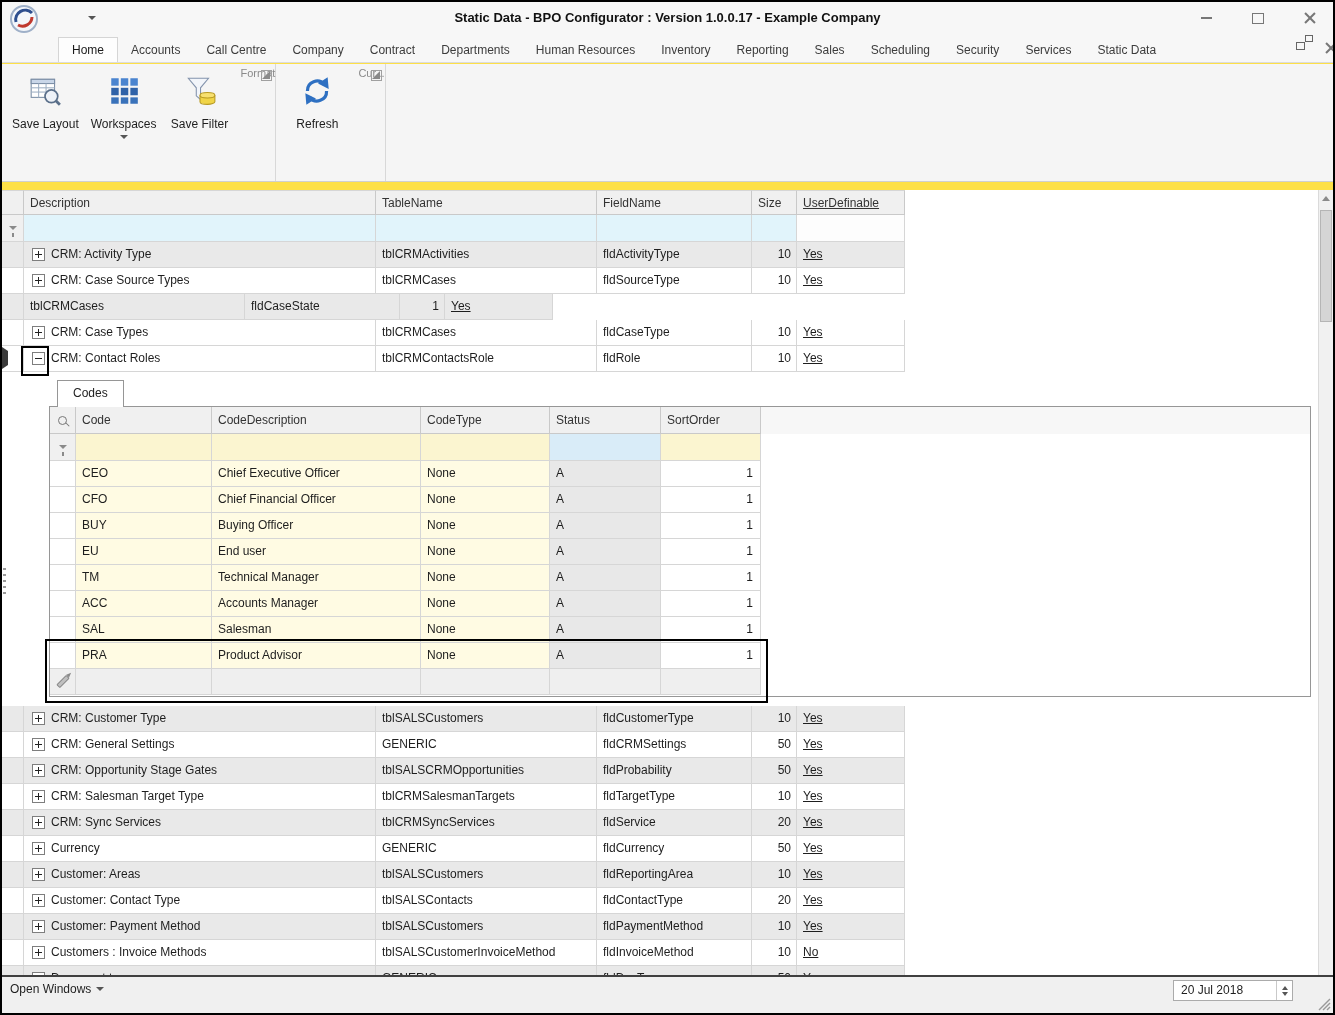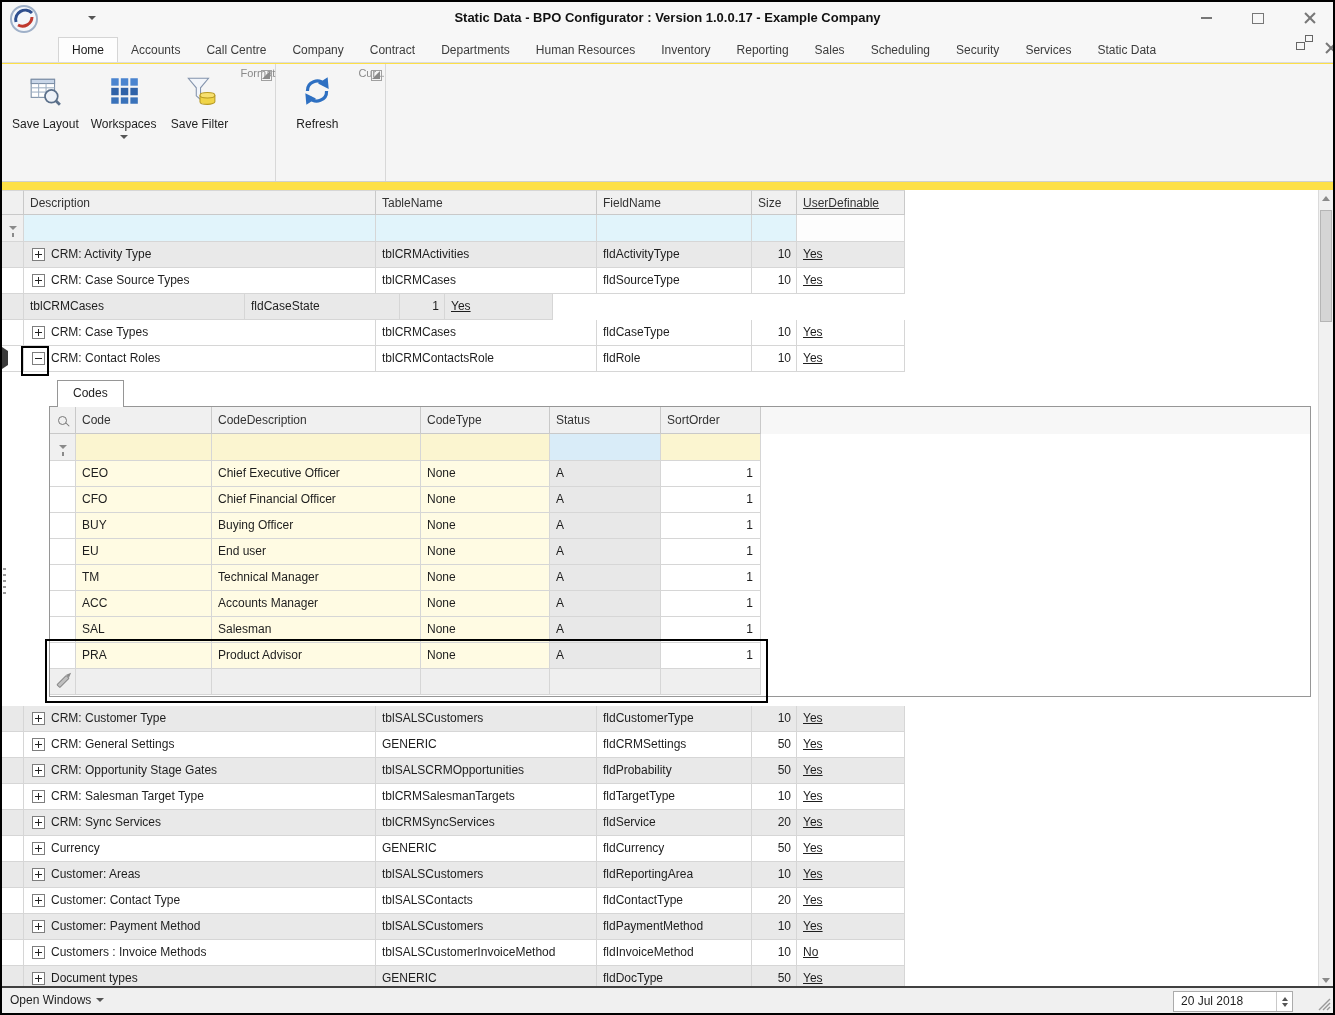--- a/index.html
+++ b/index.html
@@ -104,21 +104,21 @@
 
   
   .vscroll{position:absolute;right:0;top:188px;width:15px;height:798px;background:#f1f1f1;border-left:1px solid #dadada;box-sizing:border-box;}
   .sbtn{position:absolute;left:0;width:14px;height:16px;display:flex;align-items:center;justify-content:center;background:#f1f1f1;}
   .sbtn.up{top:0;} .sbtn.down{bottom:0;}
   .tri-up{width:0;height:0;border-left:4px solid transparent;border-right:4px solid transparent;border-bottom:5px solid #8a8a8a;}
   .tri-dn{width:0;height:0;border-left:4px solid transparent;border-right:4px solid transparent;border-top:5px solid #8a8a8a;}
   .vthumb{position:absolute;left:1px;top:20px;width:12px;height:112px;background:#d5d5d5;border:1px solid #b5b5b5;box-sizing:border-box;}
 
   
-  .statusbar{position:absolute;left:0;right:0;bottom:0;height:27px;background:#f0f0f0;border-top:2px solid #404040;box-sizing:border-box;padding-left:40px;}
+  .statusbar{position:absolute;left:0;right:0;bottom:0;height:38px;background:#f0f0f0;border-top:2px solid #404040;box-sizing:border-box;padding-left:40px;}
   .openwin{position:absolute;left:8px;top:5px;display:flex;align-items:center;gap:5px;color:#1e1e1e;}
   .dateedit{position:absolute;right:40px;top:3px;width:118px;height:19px;background:#fff;border:1px solid #ababab;display:flex;align-items:center;}
   .dateedit .dval{flex:1;padding-left:7px;line-height:17px;}
   .spin{width:15px;height:100%;border-left:1px solid #c9c9c9;display:flex;flex-direction:column;align-items:center;justify-content:center;gap:2px;}
   .spin .t{width:0;height:0;border-left:3px solid transparent;border-right:3px solid transparent;}
   .spin .t.up{border-bottom:4px solid #555;}
   .spin .t.dn{border-top:4px solid #555;}
   .grip{position:absolute;right:2px;bottom:2px;width:16px;height:16px;}
   .lsplit{position:absolute;left:1px;top:566px;width:3px;height:30px;background:repeating-linear-gradient(#9a9a9a 0 2px,transparent 2px 6px);}
 </style>

